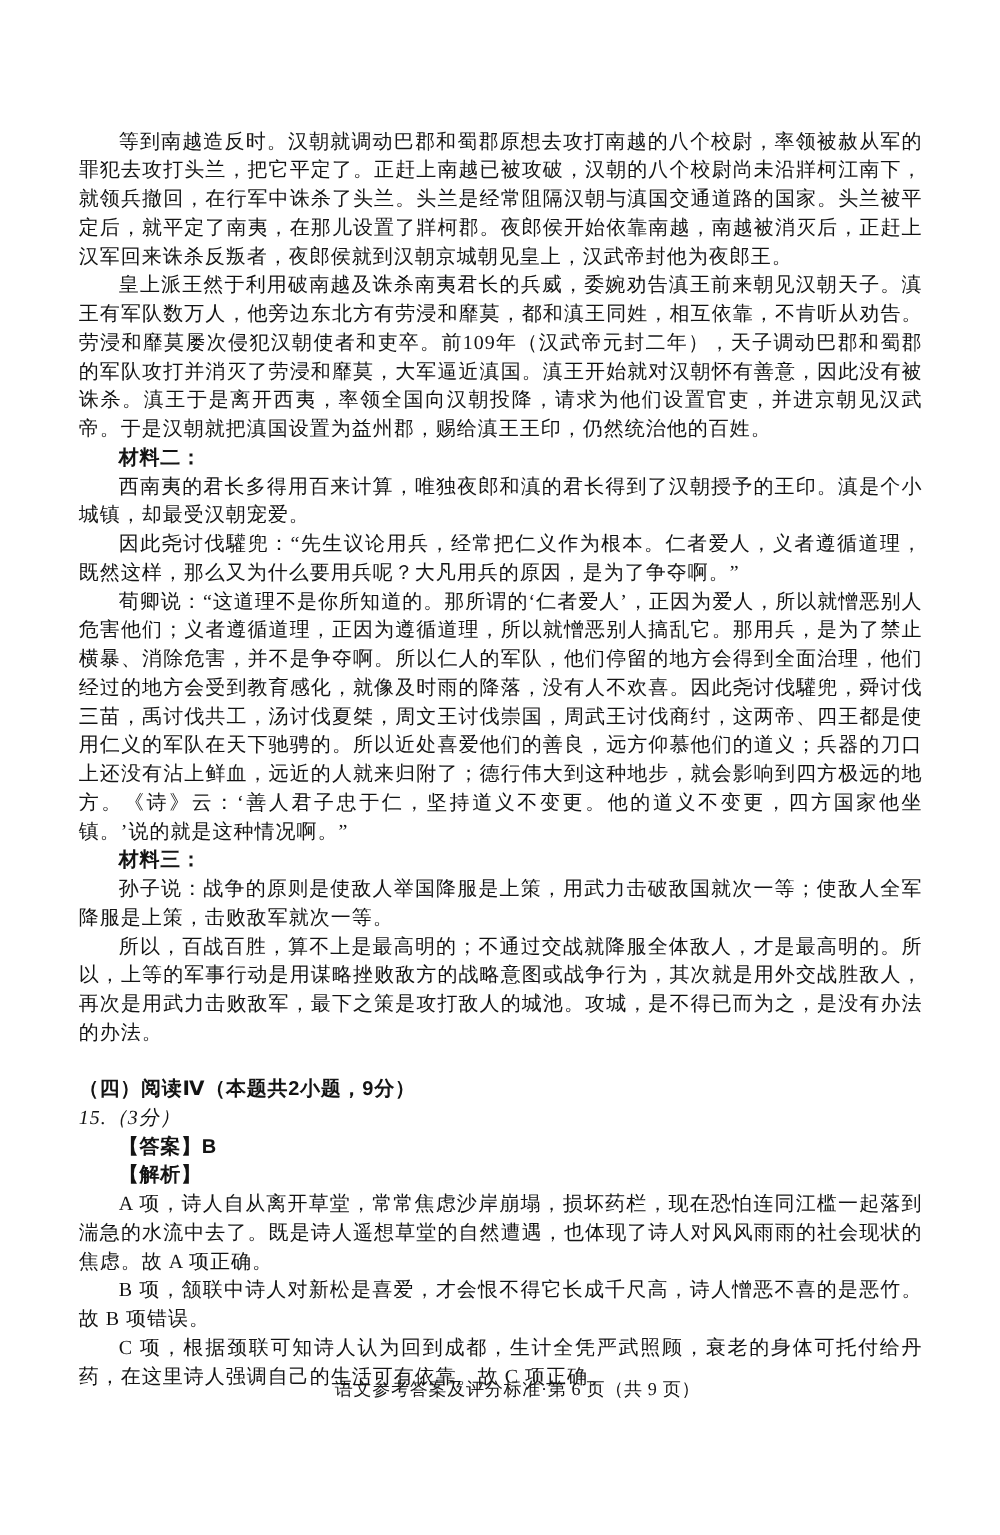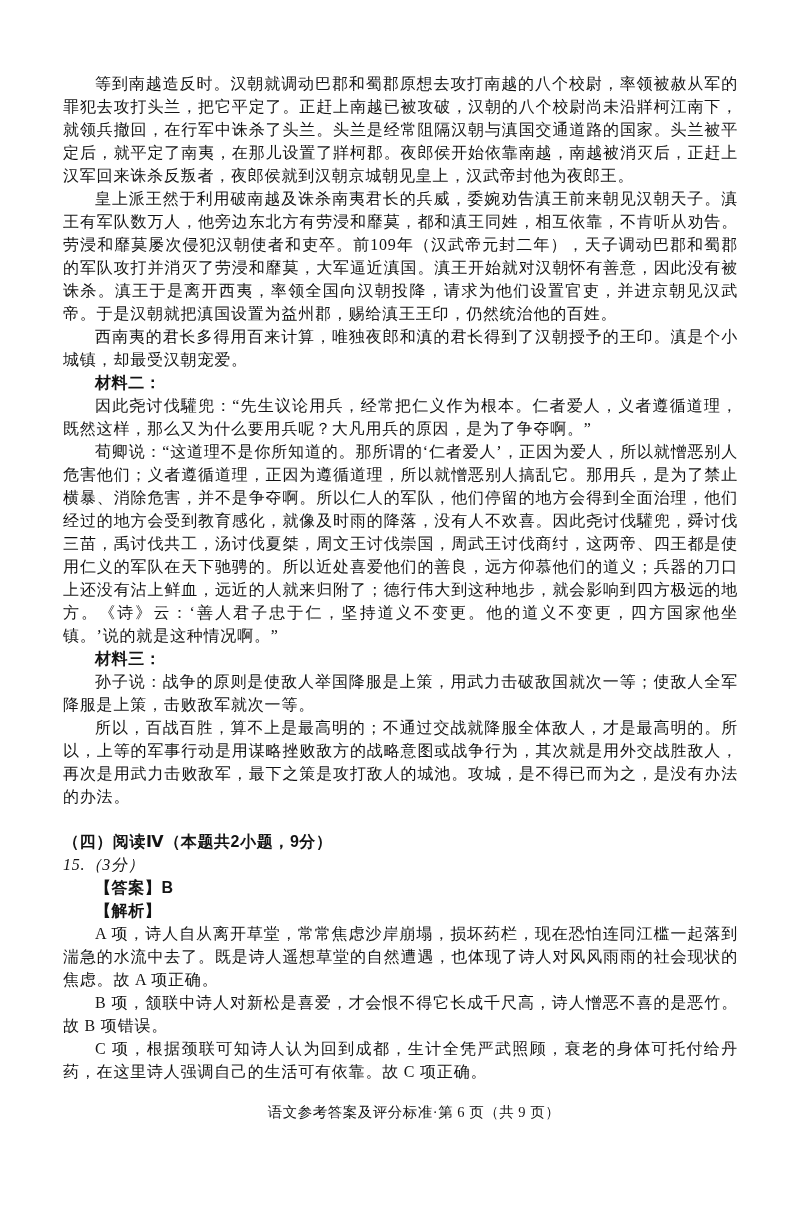--- a/index.html
+++ b/index.html
@@ -12,21 +12,21 @@
     width: 800px;
     height: 1228px;
     margin: 0 auto;
     background: #ffffff;
     box-sizing: border-box;
     color: #141414;
     overflow: hidden;
   }
   .content {
     position: absolute;
-    top: 72px;
+    top: 102px;
     left: 63px;
     width: 675px;
   }
   p.body {
     margin: 0;
     font-family: "Liberation Serif", "DejaVu Serif", serif;
     font-size: 16px;
     line-height: 23px;
     letter-spacing: 0.8px;
     text-align: justify;
@@ -60,23 +60,23 @@
     padding-left: 28px;
   }
 </style>
 </head>
 <body>
 
 <div class="page">
   <div class="content">
     <p class="body">等到南越造反时。汉朝就调动巴郡和蜀郡原想去攻打南越的八个校尉，率领被赦从军的罪犯去攻打头兰，把它平定了。正赶上南越已被攻破，汉朝的八个校尉尚未沿牂柯江南下，就领兵撤回，在行军中诛杀了头兰。头兰是经常阻隔汉朝与滇国交通道路的国家。头兰被平定后，就平定了南夷，在那儿设置了牂柯郡。夜郎侯开始依靠南越，南越被消灭后，正赶上汉军回来诛杀反叛者，夜郎侯就到汉朝京城朝见皇上，汉武帝封他为夜郎王。</p>
     <p class="body">皇上派王然于利用破南越及诛杀南夷君长的兵威，委婉劝告滇王前来朝见汉朝天子。滇王有军队数万人，他旁边东北方有劳浸和靡莫，都和滇王同姓，相互依靠，不肯听从劝告。劳浸和靡莫屡次侵犯汉朝使者和吏卒。前109年（汉武帝元封二年），天子调动巴郡和蜀郡的军队攻打并消灭了劳浸和靡莫，大军逼近滇国。滇王开始就对汉朝怀有善意，因此没有被诛杀。滇王于是离开西夷，率领全国向汉朝投降，请求为他们设置官吏，并进京朝见汉武帝。于是汉朝就把滇国设置为益州郡，赐给滇王王印，仍然统治他的百姓。</p>
+    <p class="body hei">材料二：</p>
+
     <p class="body">西南夷的君长多得用百来计算，唯独夜郎和滇的君长得到了汉朝授予的王印。滇是个小城镇，却最受汉朝宠爱。</p>
-
-    <p class="body hei">材料二：</p>
     <p class="body">因此尧讨伐驩兜：“先生议论用兵，经常把仁义作为根本。仁者爱人，义者遵循道理，既然这样，那么又为什么要用兵呢？大凡用兵的原因，是为了争夺啊。”</p>
     <p class="body">荀卿说：“这道理不是你所知道的。那所谓的‘仁者爱人’，正因为爱人，所以就憎恶别人危害他们；义者遵循道理，正因为遵循道理，所以就憎恶别人搞乱它。那用兵，是为了禁止横暴、消除危害，并不是争夺啊。所以仁人的军队，他们停留的地方会得到全面治理，他们经过的地方会受到教育感化，就像及时雨的降落，没有人不欢喜。因此尧讨伐驩兜，舜讨伐三苗，禹讨伐共工，汤讨伐夏桀，周文王讨伐崇国，周武王讨伐商纣，这两帝、四王都是使用仁义的军队在天下驰骋的。所以近处喜爱他们的善良，远方仰慕他们的道义；兵器的刀口上还没有沾上鲜血，远近的人就来归附了；德行伟大到这种地步，就会影响到四方极远的地方。《诗》云：‘善人君子忠于仁，坚持道义不变更。他的道义不变更，四方国家他坐镇。’说的就是这种情况啊。”</p>
 
     <p class="body hei">材料三：</p>
     <p class="body">孙子说：战争的原则是使敌人举国降服是上策，用武力击破敌国就次一等；使敌人全军降服是上策，击败敌军就次一等。</p>
     <p class="body">所以，百战百胜，算不上是最高明的；不通过交战就降服全体敌人，才是最高明的。所以，上等的军事行动是用谋略挫败敌方的战略意图或战争行为，其次就是用外交战胜敌人，再次是用武力击败敌军，最下之策是攻打敌人的城池。攻城，是不得已而为之，是没有办法的办法。</p>
 
     <p class="body hei section-heading">（四）阅读Ⅳ（本题共2小题，9分）</p>
     <p class="body no-indent">15.（3分）</p>
     <p class="body hei">【答案】B</p>

